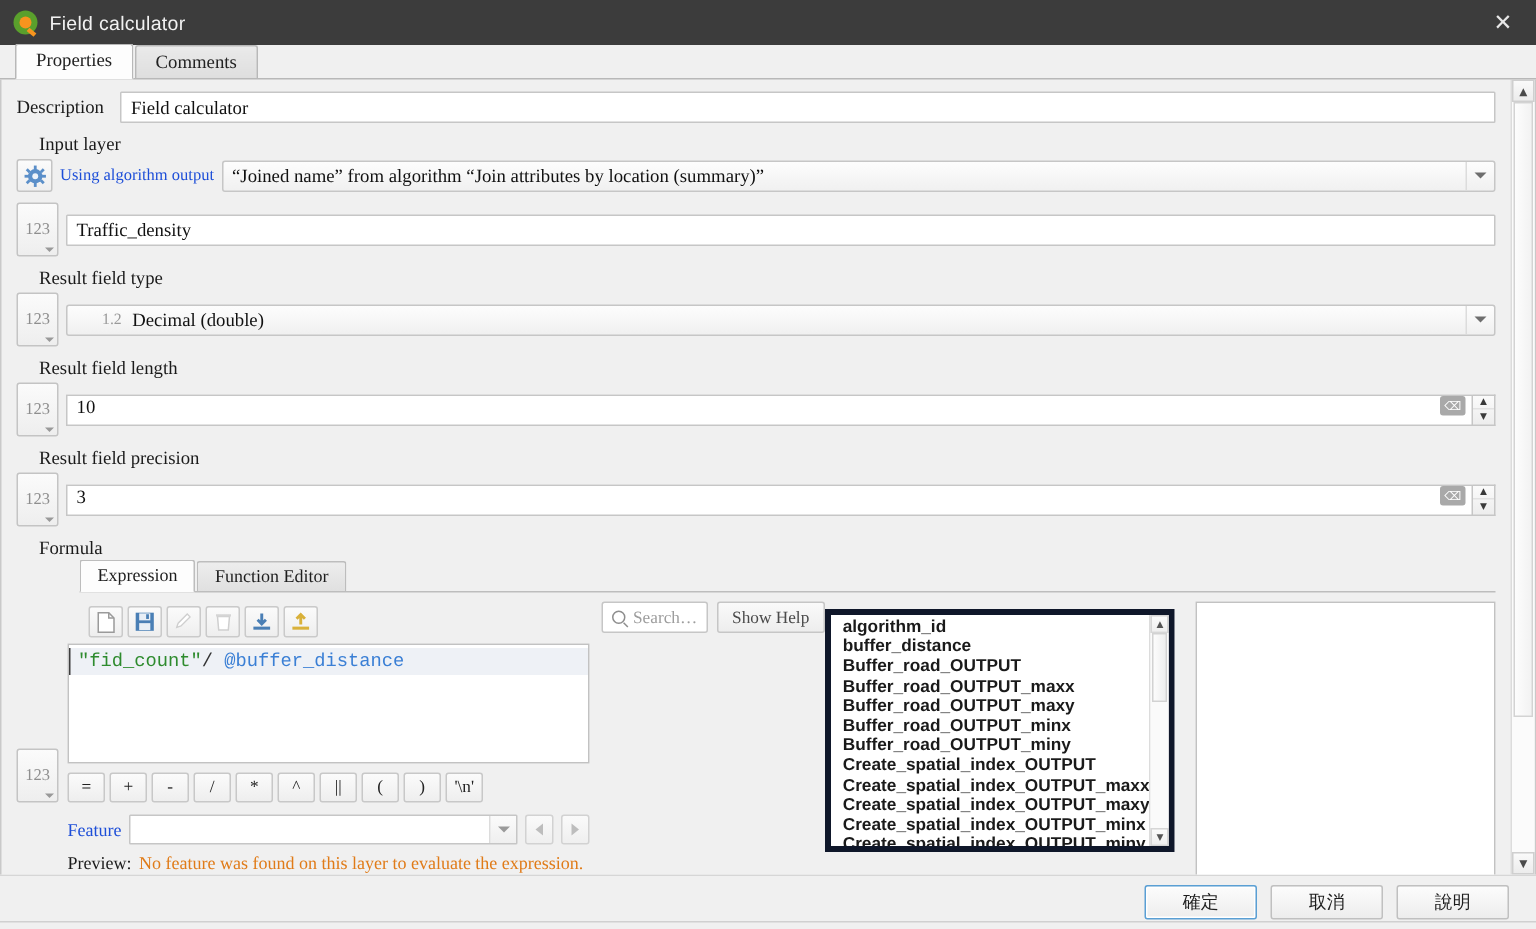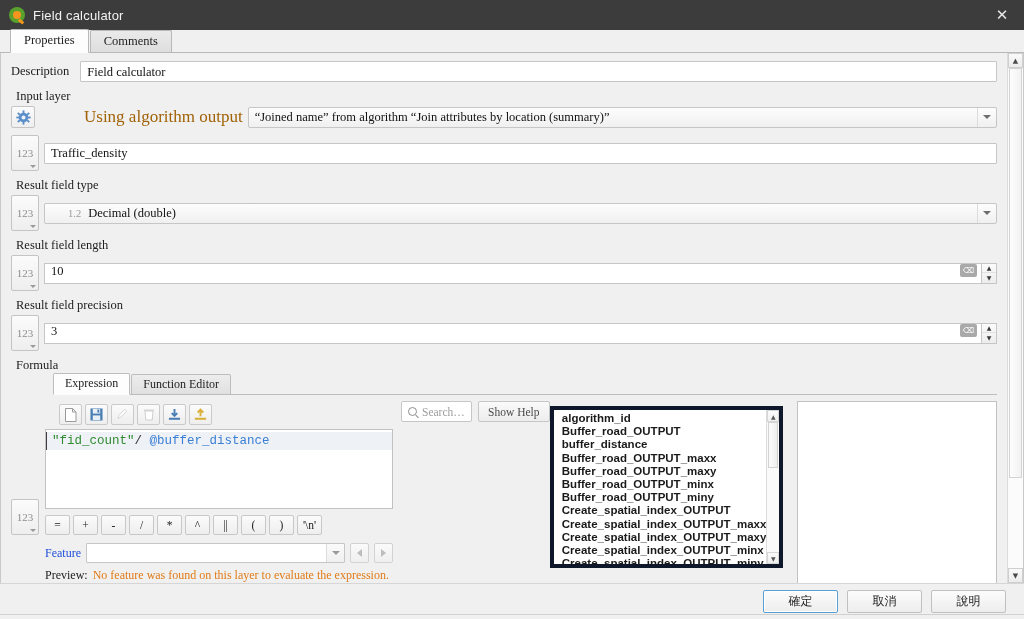--- a/index.html
+++ b/index.html
@@ -121,21 +121,21 @@
   .sb-thumb {
     position: absolute; left: 1px; right: 1px; top: 0;
     height: 82%;
     background: linear-gradient(90deg,#fdfdfd,#f2f2f2);
     border: 1px solid #d3d3d3;
   }
 
   
   .flabel {
     font-size: 12.5px; color: #1b1b1b;
-    margin: 0 0 2px 5px; line-height: 15px;
+    margin: 0 0 2px 15px; line-height: 15px;
   }
   .row { display: flex; align-items: center; gap: 5px; margin-bottom: 7px; }
 
   .numbtn {
     flex: 0 0 28px; width: 28px; height: 36px;
     border: 1px solid #c4c4c4;
     background: linear-gradient(#fbfbfb,#eeeeee);
     border-radius: 2px;
     display: flex; align-items: center; justify-content: center;
     position: relative;
@@ -185,21 +185,21 @@
   }
   .typeprefix { color: #9a9a9a; font-size: 10.5px; margin-right: 7px; margin-left: 17px; }
 
   
   .gearbtn {
     flex: 0 0 24px; width: 24px; height: 22px;
     border: 1px solid #c4c4c4; border-radius: 2px;
     background: linear-gradient(#fbfbfb,#efefef);
     display: flex; align-items: center; justify-content: center;
   }
-  .algo-label { font-size: 17px; color: #a16207; white-space: nowrap; margin-left: 44px; }
+  .algo-label { font-size: 11px; color: #1d4ed8; white-space: nowrap; }
 
   
   .spinwrap { flex: 1 1 auto; display: flex; align-items: stretch; height: 21px; }
   .spinfield {
     flex: 1 1 auto; border: 1px solid #c6c6c6; background: #fff;
     display: flex; align-items: flex-start;
     padding: 0 4px 0 6px; font-size: 12.5px; color: #111;
   }
   .spinfield .val { flex: 1 1 auto; }
   .clearbtn {
@@ -642,22 +642,22 @@
           <div class="func-top">
             <div class="searchbox">
               <span class="magni"></span>
               <span class="ph">Search…</span>
             </div>
             <div class="helpbtn">Show Help</div>
           </div>
           <div class="funclist">
             <div class="items">
               <div class="funcitem">algorithm_id</div>
+              <div class="funcitem">buffer_distance</div>
               <div class="funcitem">Buffer_road_OUTPUT</div>
-              <div class="funcitem">buffer_distance</div>
               <div class="funcitem">Buffer_road_OUTPUT_maxx</div>
               <div class="funcitem">Buffer_road_OUTPUT_maxy</div>
               <div class="funcitem">Buffer_road_OUTPUT_minx</div>
               <div class="funcitem">Buffer_road_OUTPUT_miny</div>
               <div class="funcitem">Create_spatial_index_OUTPUT</div>
               <div class="funcitem">Create_spatial_index_OUTPUT_maxx</div>
               <div class="funcitem">Create_spatial_index_OUTPUT_maxy</div>
               <div class="funcitem">Create_spatial_index_OUTPUT_minx</div>
               <div class="funcitem">Create_spatial_index_OUTPUT_miny</div>
             </div>

